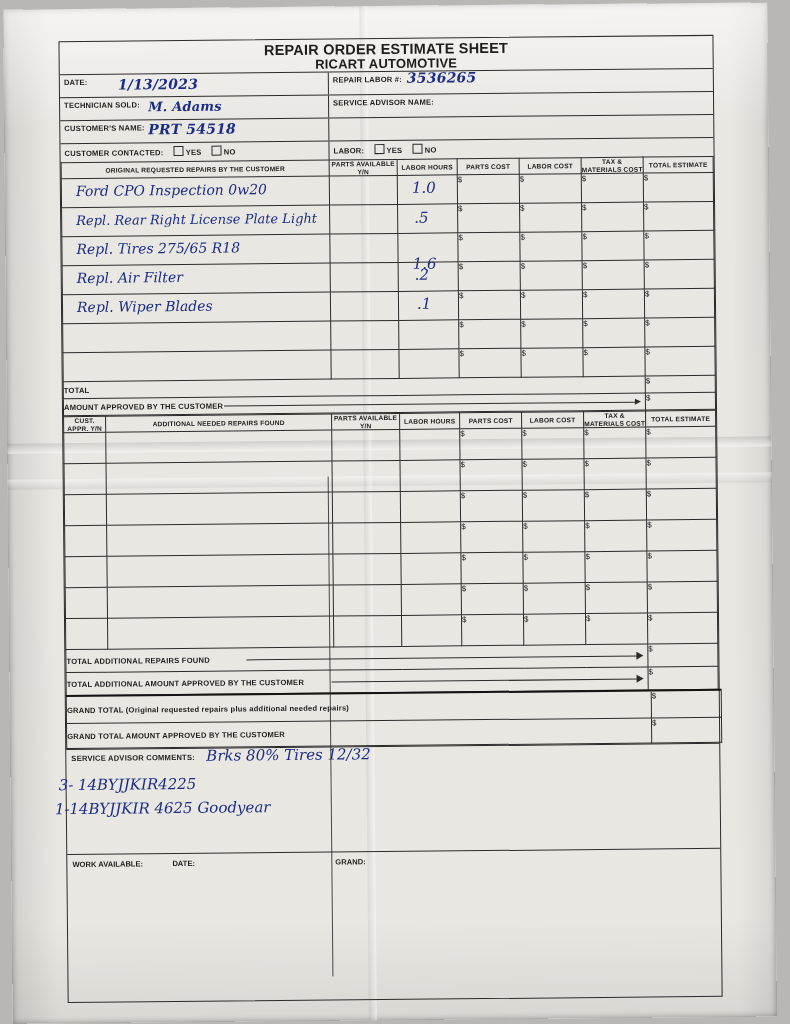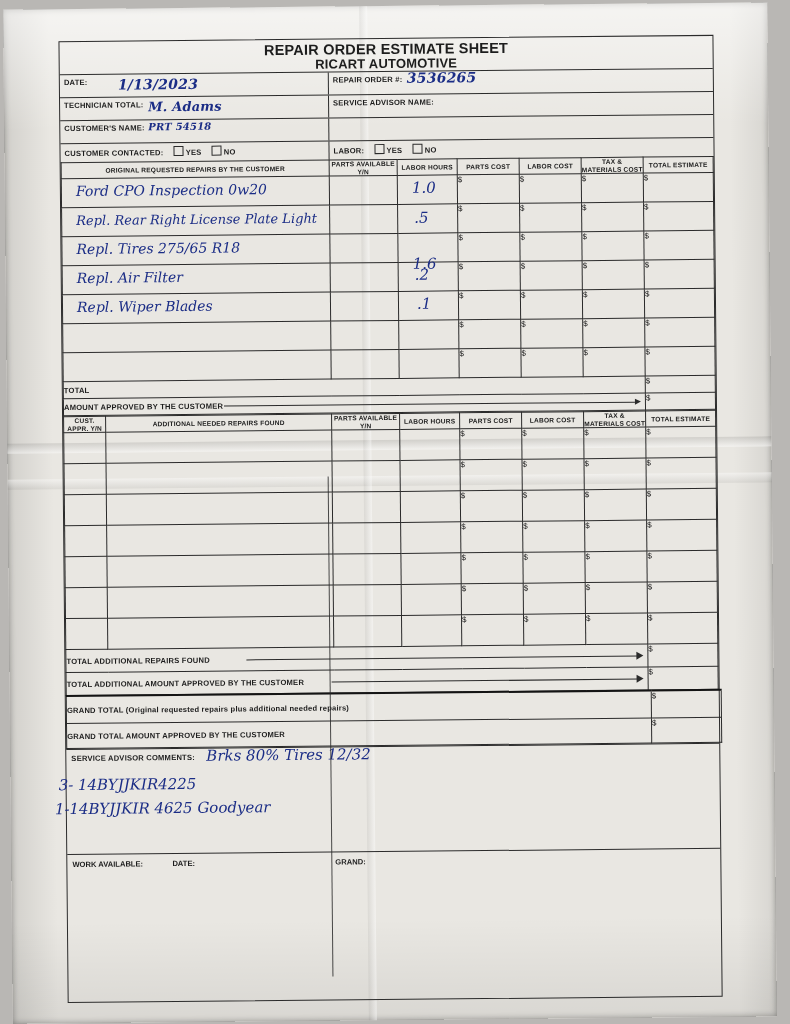--- a/index.html
+++ b/index.html
@@ -87,40 +87,40 @@
       <div class="t1">REPAIR ORDER ESTIMATE SHEET</div>
       <div class="t2">RICART AUTOMOTIVE</div>
     </div>
 
     <div class="row">
       <div class="cellL" style="height:22px;">
         <span>DATE:</span>
         <span class="hw" style="left:58px;top:2px;font-size:14px;font-style:italic;">1/13/2023</span>
       </div>
       <div class="cellR">
-        <span>REPAIR ORDER #:</span>
+        <span>REPAIR LABOR #:</span>
         <span class="hw" style="left:78px;top:-2px;font-size:14px;">3536265</span>
       </div>
     </div>
 
     <div class="row">
       <div class="cellL" style="height:22px;">
-        <span>TECHNICIAN TOTAL:</span>
+        <span>TECHNICIAN SOLD:</span>
         <span class="hw" style="left:88px;top:2px;font-size:13px;">M. Adams</span>
       </div>
       <div class="cellR">
         <span>SERVICE ADVISOR NAME:</span>
         <span class="hw" style="left:120px;top:2px;font-size:13px;"></span>
       </div>
     </div>
 
     <div class="row">
       <div class="cellL" style="height:22px;">
         <span>CUSTOMER'S NAME:</span>
-        <span class="hw" style="left:88px;top:1px;font-size:10px;">PRT 54518</span>
+        <span class="hw" style="left:88px;top:1px;font-size:14px;">PRT 54518</span>
       </div>
       <div class="cellR"></div>
     </div>
 
     <div class="row">
       <div class="cellL" style="height:18px;">
         <span>CUSTOMER CONTACTED:</span>
         <span class="chk"></span><span>YES</span>
         <span class="chk"></span><span>NO</span>
       </div>

